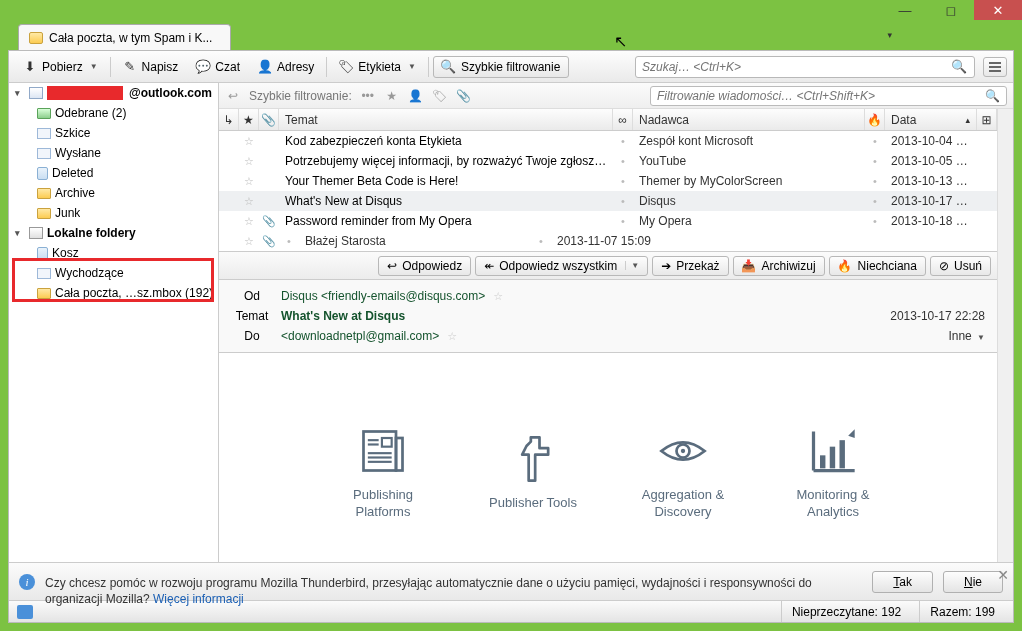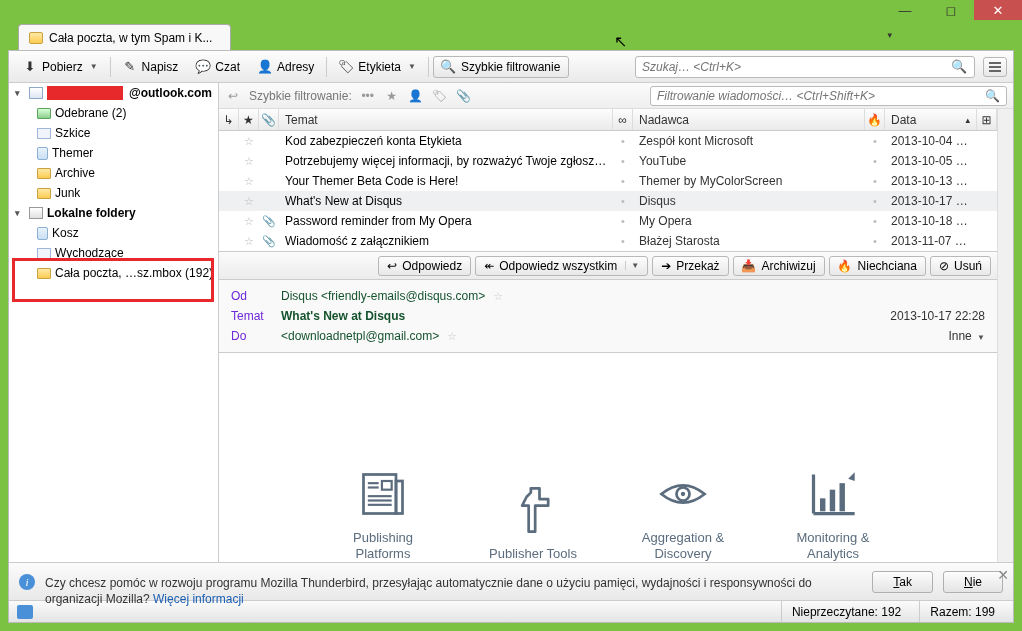--- a/index.html
+++ b/index.html
@@ -57,27 +57,27 @@
 .msg-row .c.tiny { width: 20px; padding: 0; text-align: center; color: #bbb; font-size: 11px; }
 .msg-row .c.subject { flex: 0 0 334px; }
 .msg-row .c.sender { flex: 0 0 232px; color: #333; }
 .msg-row .c.date { flex: 1; color: #333; }
 .bullet-sm { color: #9aa; font-size: 8px; }
 .action-bar { height: 28px; background: linear-gradient(#fbfbfb,#ececec); border-bottom: 1px solid #ccc; display: flex; justify-content: flex-end; align-items: center; padding: 0 6px; gap: 4px; }
 .act-btn { border: 1px solid #b8b8b8; background: linear-gradient(#fdfdfd,#e8e8e8); border-radius: 3px; padding: 2px 8px; display: flex; align-items: center; gap: 5px; font-size: 12px; }
 .act-btn .ai { font-size: 12px; }
 .header-pane { background: #f9f9f9; border-bottom: 1px solid #ccc; padding: 6px 12px; }
 .hdr-row { display: flex; align-items: center; gap: 8px; height: 20px; }
-.hdr-row .hl { color: #6d28d9; width: 42px; text-align: left; }
+.hdr-row .hl { color: #000000; width: 42px; text-align: center; }
 .hdr-row .hv { color: #14532d; }
 .hdr-row .hv.bold { font-weight: bold; }
 .hdr-row .star { color: #ccc; font-size: 11px; }
 .hdr-row .date-right { margin-left: auto; color: #333; }
 .hdr-row .other { margin-left: auto; color: #333; }
-.msg-body { flex: 1; background: #fff; display: flex; align-items: flex-end; justify-content: center; gap: 40px; padding-top: 30px; overflow: hidden; }
+.msg-body { flex: 1; background: #fff; display: flex; align-items: center; justify-content: center; gap: 40px; padding-top: 30px; overflow: hidden; }
 .feat { display: flex; flex-direction: column; align-items: center; gap: 10px; color: #445a70; width: 110px; }
 .feat svg { width: 52px; height: 52px; }
 .feat .cap { text-align: center; font-size: 13px; line-height: 1.25; color: #5a6c7d; }
 .notif-bar { height: 38px; background: linear-gradient(#fbfbfb,#e9e9e9); border-top: 1px solid #ccc; display: flex; align-items: center; padding: 0 10px; gap: 10px; }
 .notif-bar .info-ico { width: 16px; height: 16px; border-radius: 50%; background: #4a90d9; color: #fff; display: flex; align-items: center; justify-content: center; font-size: 11px; font-style: italic; font-family: Georgia, serif; }
 .notif-bar .msg { flex: 1; color: #333; line-height: 1.3; font-size: 11px; margin-top: 20px; }
 .notif-bar .msg a { color: #1a5fb4; text-decoration: none; }
 .notif-btn { border: 1px solid #b0b0b0; background: linear-gradient(#fdfdfd,#e4e4e4); border-radius: 3px; padding: 3px 20px; }
 .notif-btn u { text-decoration: underline; }
 .status-bar { height: 22px; background: linear-gradient(#fbfbfb,#e4e4e4); border-top: 1px solid #ccc; display: flex; align-items: center; padding: 0 8px; gap: 8px; }
@@ -160,22 +160,26 @@
         <div id="folders1">
             <div class="tree-row sub bold">
               <span class="inbox-ico"></span>
               <span class="label">Odebrane (2)</span>
             </div>
             <div class="tree-row sub">
               <span class="draft-ico"></span>
               <span class="label">Szkice</span>
             </div>
             <div class="tree-row sub">
+              <span class="sent-ico"></span>
+              <span class="label">Wysłane</span>
+            </div>
+            <div class="tree-row sub">
               <span class="trash-ico"></span>
-              <span class="label">Themer</span>
+              <span class="label">Deleted</span>
             </div>
             <div class="tree-row sub">
               <span class="folder-ico-sm"></span>
               <span class="label">Archive</span>
             </div>
             <div class="tree-row sub">
               <span class="folder-ico-sm"></span>
               <span class="label">Junk</span>
             </div>
           </div>
@@ -288,21 +292,20 @@
                   <span class="c tiny bullet-sm">•</span>
                   <span class="c sender">My Opera</span>
                   <span class="c tiny bullet-sm">•</span>
                   <span class="c date">2013-10-18 09:41</span>
                   <span class="c tiny"></span>
                 </div>
                 <div class="msg-row">
                   <span class="c tiny"></span>
                   <span class="c tiny">☆</span>
                   <span class="c tiny">📎</span>
-                  <span class="c subject">Wiadomość z załącznikiem</span>
                   <span class="c tiny bullet-sm">•</span>
                   <span class="c sender">Błażej Starosta</span>
                   <span class="c tiny bullet-sm">•</span>
                   <span class="c date">2013-11-07 15:09</span>
                   <span class="c tiny"></span>
                 </div>
               </div>
 
             <div class="action-bar">
               <div class="act-btn">

